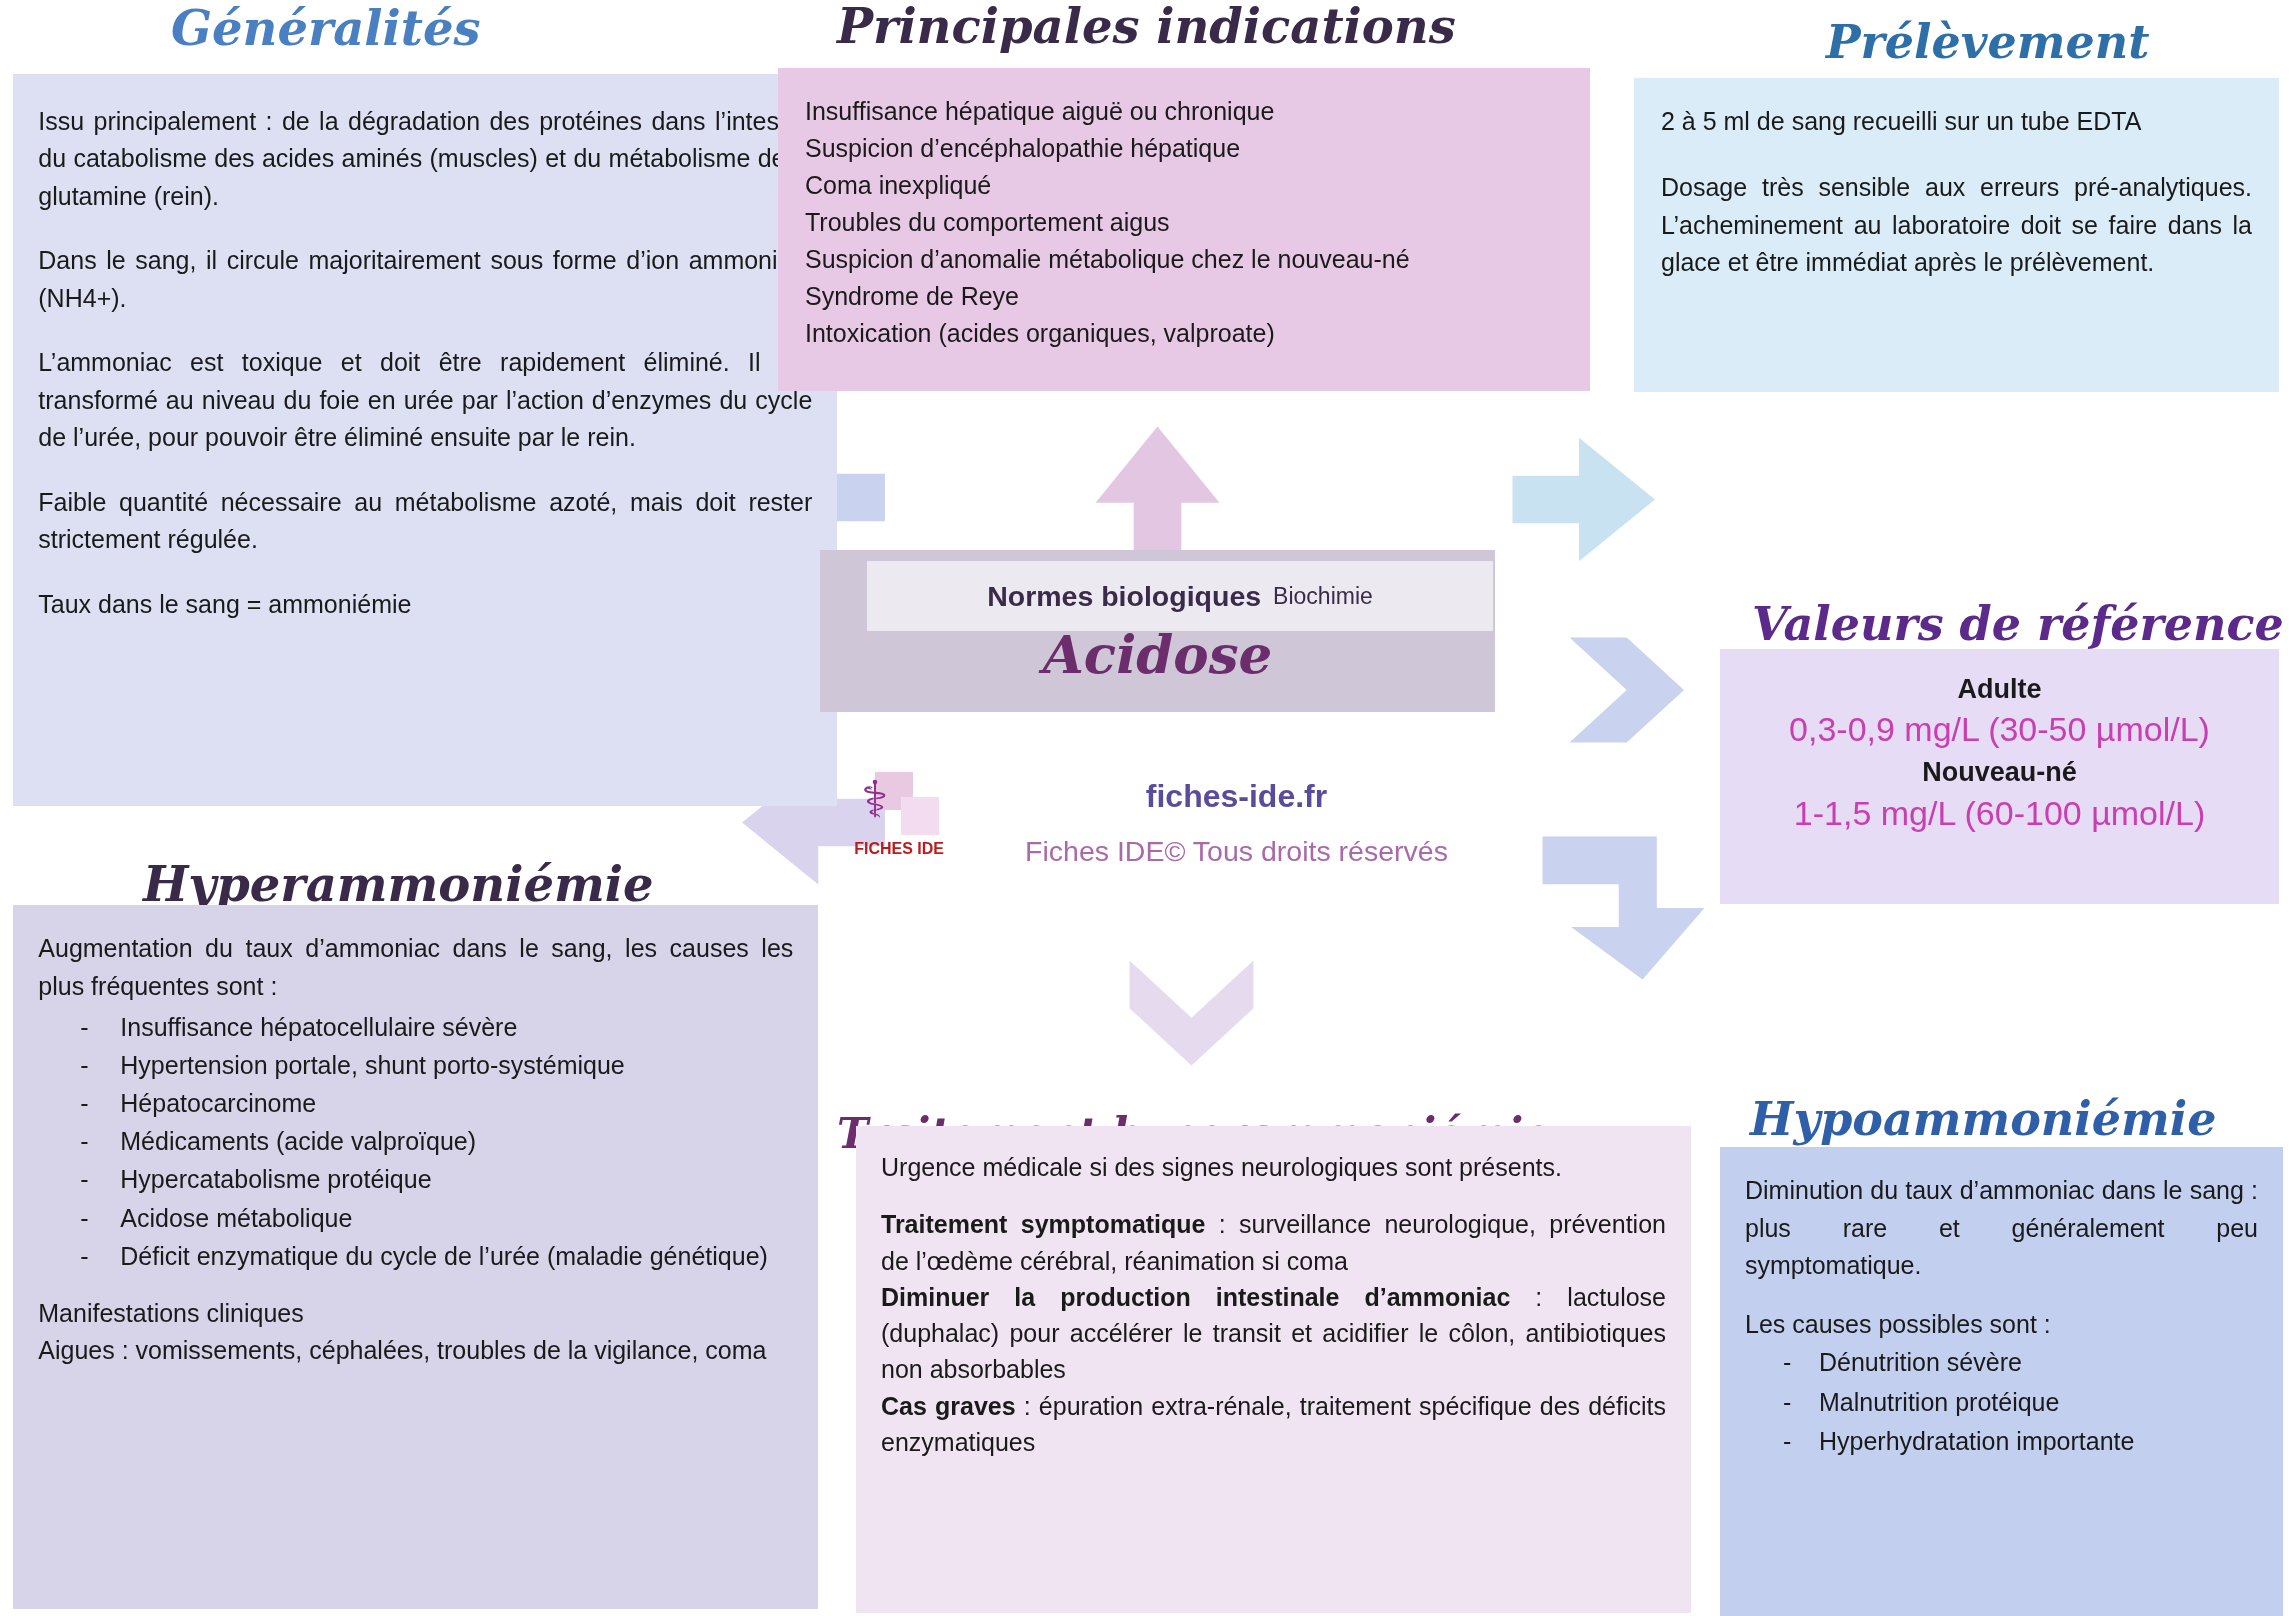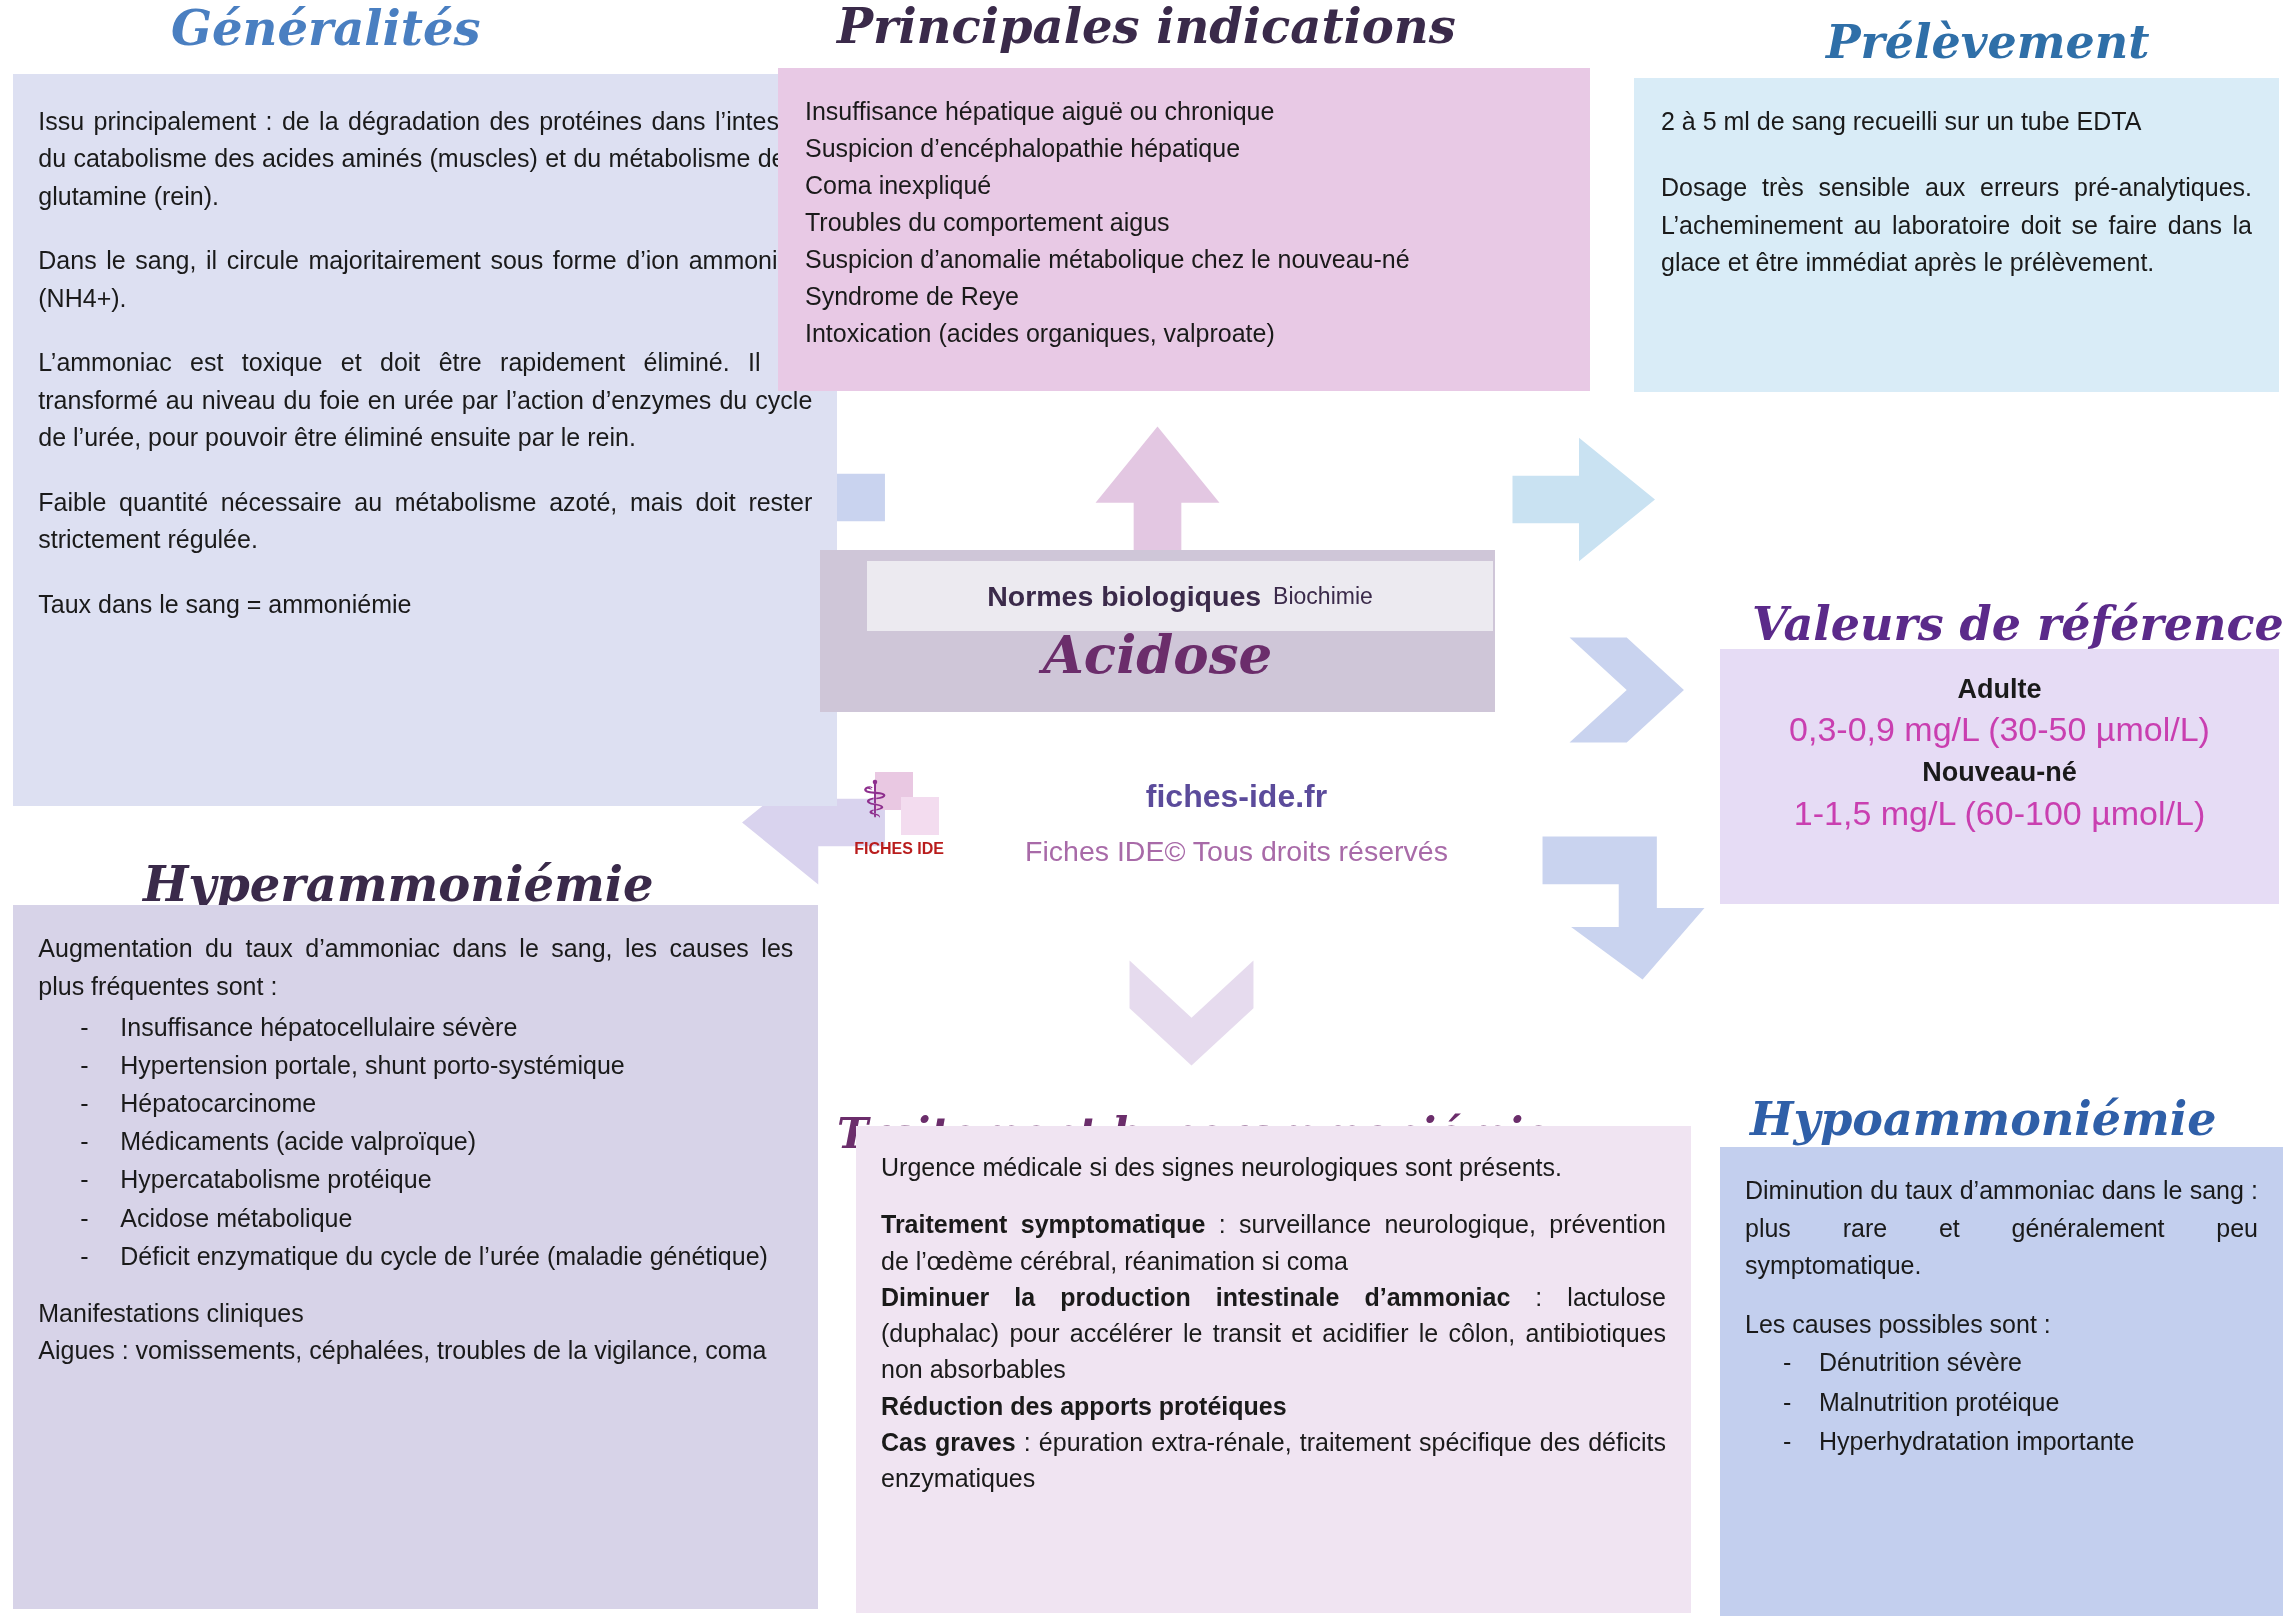--- a/index.html
+++ b/index.html
@@ -324,21 +324,20 @@
   </ul>
   <div class="section-head">Manifestations cliniques</div>
   <div class="body-text">Aigues : vomissements, céphalées, troubles de la vigilance, coma</div>
 </div>
 
 <div class="title" id="traitement-title">Traitement hyperammoniémie</div>
 <div class="panel" id="traitement-panel">
   <p>Urgence médicale si des signes neurologiques sont présents.</p>
   <p class="tight"><b>Traitement symptomatique</b><span> : surveillance neurologique, prévention de l’œdème cérébral, réanimation si coma</span></p>
   <p class="tight"><b>Diminuer la production intestinale d’ammoniac</b><span> : lactulose (duphalac) pour accélérer le transit et acidifier le côlon, antibiotiques non absorbables</span></p>
-  <p class="tight"><b>Réduction des apports protéiques</b><span></span></p>
   <p class="tight"><b>Cas graves</b><span> : épuration extra-rénale, traitement spécifique des déficits enzymatiques</span></p>
 </div>
 
 <div class="title" id="hypo-title">Hypoammoniémie</div>
 <div class="panel" id="hypo-panel">
   <div class="body-text">Diminution du taux d’ammoniac dans le sang : plus rare et généralement peu symptomatique.</div>
   <div class="section-head">Les causes possibles sont :</div>
   <ul>
     <li><span class="dash">-</span><span>Dénutrition sévère</span></li>
     <li><span class="dash">-</span><span>Malnutrition protéique</span></li>

